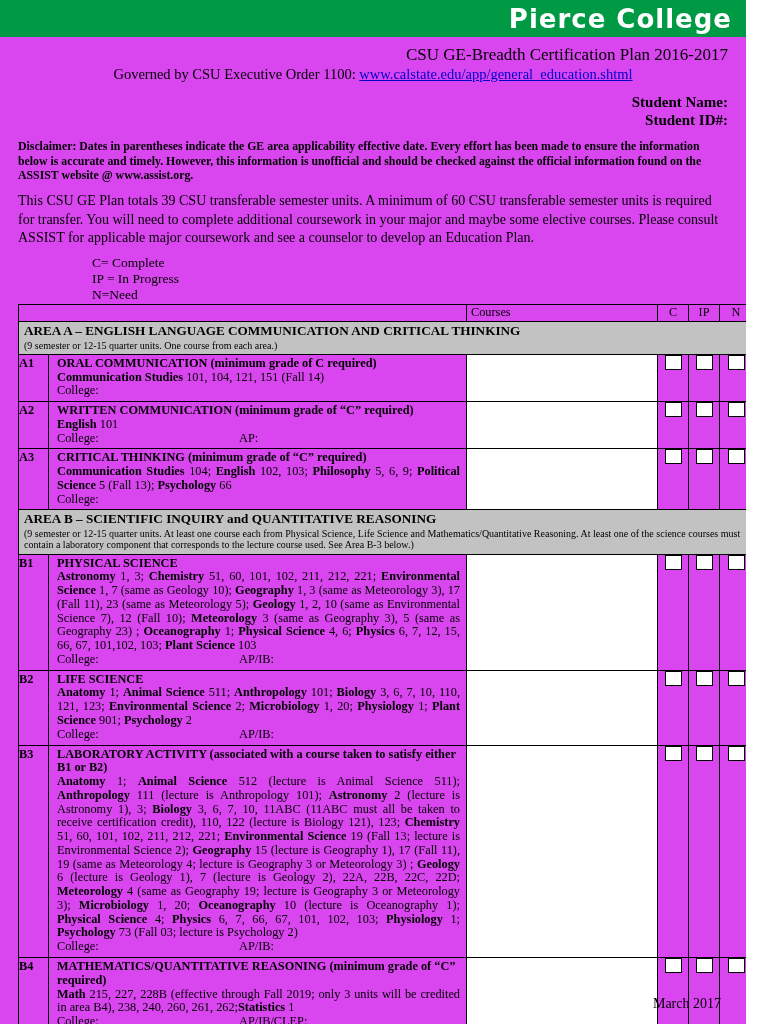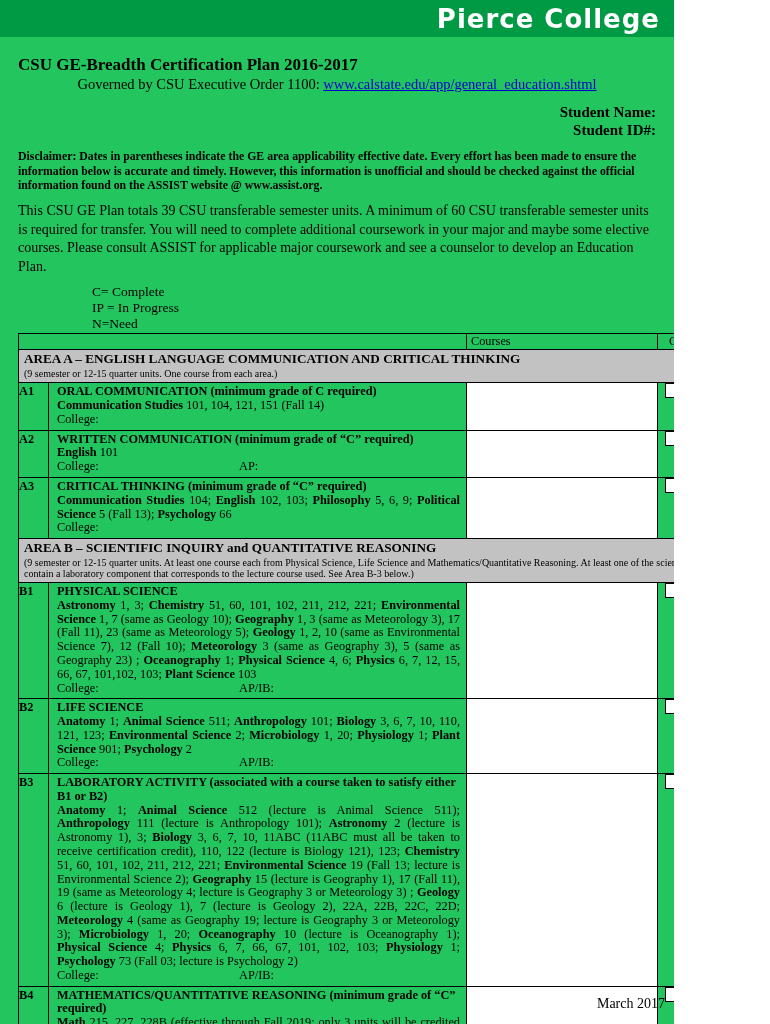--- a/index.html
+++ b/index.html
@@ -1,24 +1,24 @@
 <!DOCTYPE html>
 <html style="--brand-green: #009A44; --area-gray: #c2c2c2; --link-blue: #0000cc;"><head>
 <meta charset="utf-8">
 <style>
   * { margin:0; padding:0; box-sizing:border-box; }
   html,body { background:#fff; }
   body { width:770px; font-family:"Liberation Serif", serif; color:#000; }
-  .page { position:relative; width:674px; height:1024px; overflow:hidden; background:#22c55e; }
+  .page { position:relative; width:746px; height:1024px; overflow:hidden; background:#d946ef; }
 
   .topbar { height:37px; background:var(--brand-green,#009A44); display:flex; align-items:center; justify-content:flex-end; padding-right:14px; }
   .logo { color:#fff; font-family:"DejaVu Sans", sans-serif; font-weight:800; font-size:26px; letter-spacing:1px; }
 
   .content { padding:0 18px; }
-  .title { text-align:left; font-weight:bold; font-size:17px; margin-top:18px; }
+  .title { text-align:right; font-weight:normal; font-size:17px; margin-top:8px; }
   .subtitle { text-align:center; font-size:14.5px; margin-top:1px; }
   .subtitle a { color:var(--link-blue,#0000cc); text-decoration:underline; cursor:pointer; }
 
   .student-line { display:flex; align-items:flex-end; margin-top:11px; font-size:15px;flex-direction:column; }
   .field-label { font-weight:bold; white-space:nowrap; }
   .fill { border-bottom:1.6px solid #000; height:18px; }
   .fill.name { flex:1.55; margin:0 14px 0 8px; }
   .fill.id { flex:1; margin-left:4px; margin-right:8px; }
 
   .disclaimer { margin-top:9px; font-weight:bold; font-size:11.8px; line-height:1.25; }
@@ -42,21 +42,21 @@
   td.code-cell { font-weight:bold; text-align:left; padding-top:2px; font-size:12.8px; }
   td.desc-cell { padding:2px 6px 3px 8px; }
   .course-heading { font-weight:bold; }
   .course-body { text-align:justify; }
   .college-line { display:flex; }
   .college-label { display:inline-block; width:182px; }
   td.courses-cell { background:#fff; cursor:text; }
   td.check-cell { vertical-align:middle; text-align:center; }
   .checkbox { width:17px; height:15px; border:1.6px solid #000; margin:0 auto; background:#fff; cursor:pointer; }
 
-  .footer-date { position:absolute; right:9px; bottom:12px; font-size:14px; }
+  .footer-date { position:absolute; right:25px; bottom:12px; font-size:14px; }
 </style>
 </head>
 <body>
 
 <div class="page">
 
   <div class="topbar">
     <span class="logo">Pierce College</span>
   </div>
 

